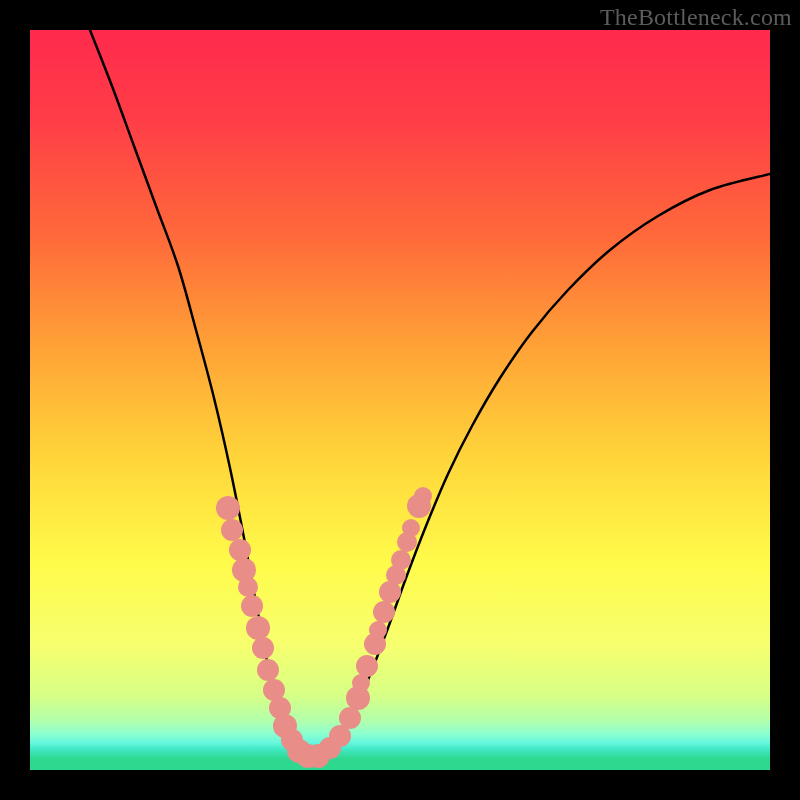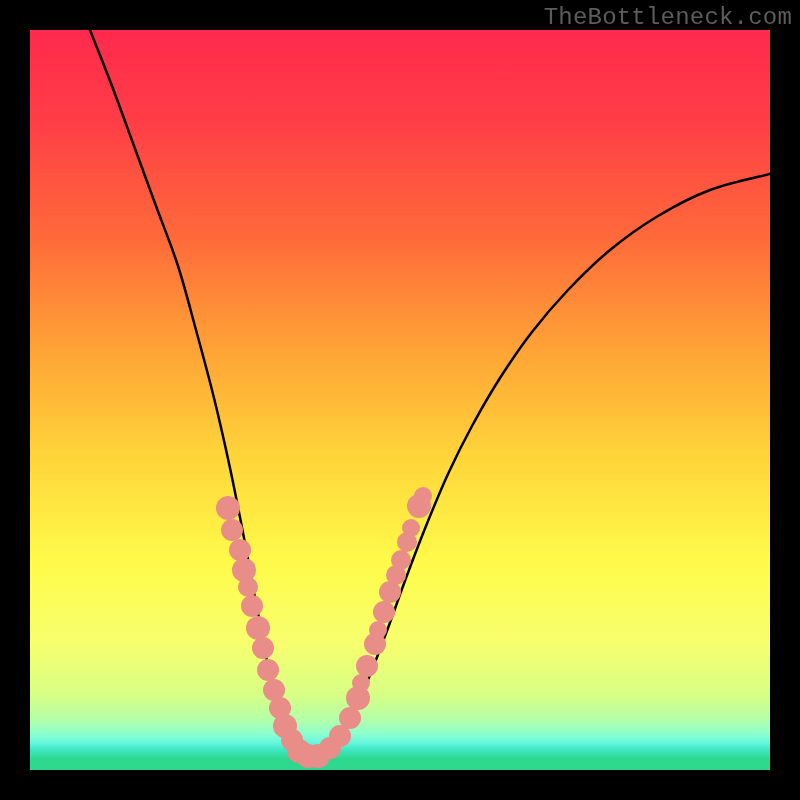--- a/index.html
+++ b/index.html
@@ -19,21 +19,21 @@
       overflow: hidden;
     }
     .bg-gradient {
       position: absolute;
       inset: 0;
     }
     .watermark {
       position: absolute;
       right: 8px;
       top: 4px;
-      font-family: Liberation Mono, monospace;
+      font-family: Liberation Serif, serif;
       font-size: 24px;
       font-weight: 500;
       color: #5c5c5c;
       letter-spacing: 0.2px;
       z-index: 20;
     }
     svg.curve {
       position: absolute;
       inset: 0;
       width: 100%;

